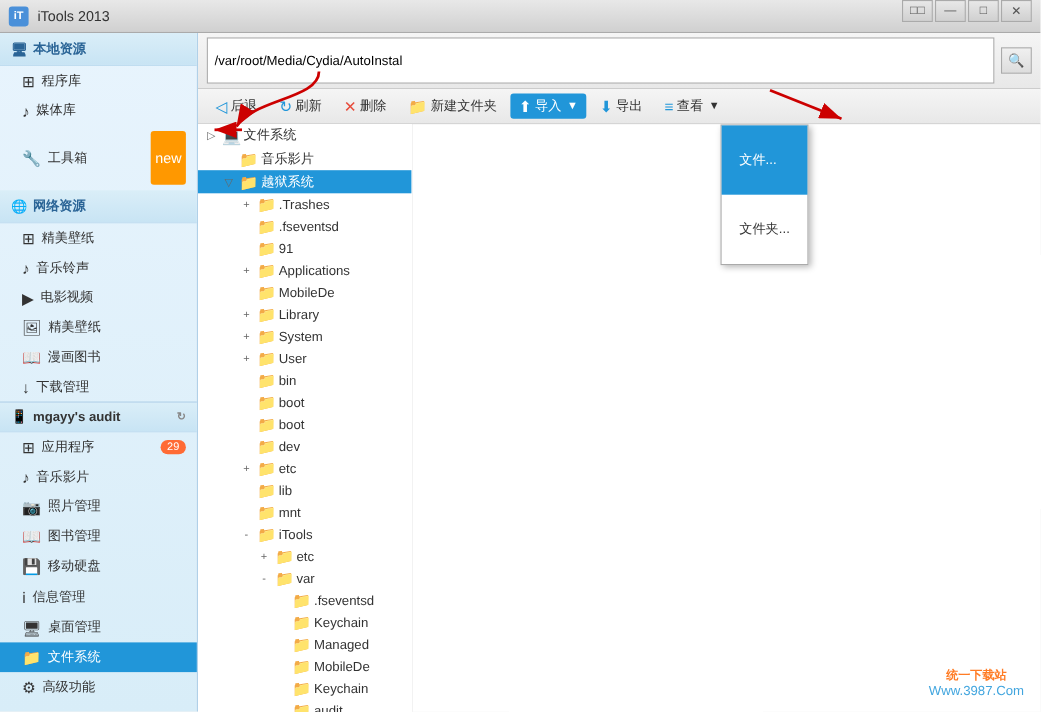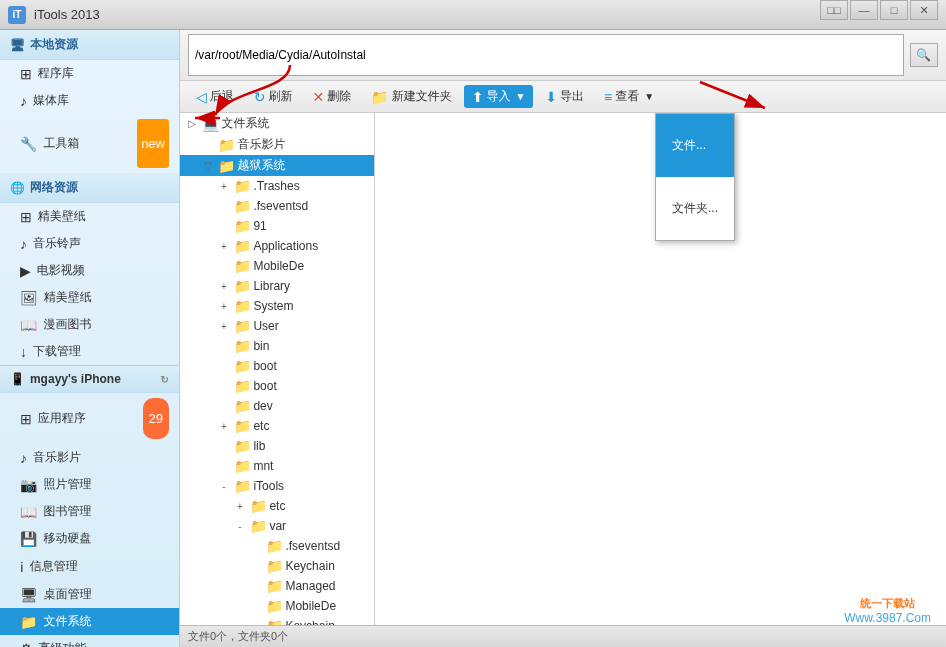--- a/index.html
+++ b/index.html
@@ -58,22 +58,22 @@
     }
     .sidebar-item.active {
       background: #2196d9;
       color: white;
     }
     .sidebar-item-icon { font-size: 14px; }
     .sidebar-badge {
       background: #ff6b35;
       color: white;
       border-radius: 10px;
-      padding: 13px 6px;
-      font-size: 13px;
+      padding: 1px 6px;
+      font-size: 10px;
       margin-left: auto;
     }
     .sidebar-new-badge {
       background: #ff9800;
       color: white;
       border-radius: 3px;
       padding: 17px 4px;
       font-size: 13px;
       margin-left: auto;
     }
@@ -320,21 +320,21 @@
         <span class="sidebar-item-icon">📖</span>
         <span>漫画图书</span>
       </div>
       <div class="sidebar-item">
         <span class="sidebar-item-icon">↓</span>
         <span>下载管理</span>
       </div>
 
       <div class="device-header">
         <span>📱</span>
-        <span>mgayy's iPhone</span>
+        <span>mgayy's audit</span>
         <span style="margin-left:auto; font-size:10px; color:#888;">↻</span>
       </div>
 
       <div class="sidebar-item">
         <span class="sidebar-item-icon">⊞</span>
         <span>应用程序</span>
         <span class="sidebar-badge">29</span>
       </div>
       <div class="sidebar-item">
         <span class="sidebar-item-icon">♪</span>
@@ -562,28 +562,25 @@
               <span>文件...</span>
             </div>
             <div class="dropdown-menu-item">
               <span>文件夹...</span>
             </div>
           </div>
         </div>
 
       </div>
 
-      <div class="status-bar">
-        <span>文件0个，文件夹0个</span>
-      </div>
 
     </div>
   </div>
 
-  <div class="watermark" style="position:absolute; bottom:22px; right:15px; text-align:center;">
+  <div class="watermark" style="position:absolute; bottom:12px; right:15px; text-align:center;">
     <div class="watermark-top" style="color:#ff6600; font-weight:bold; font-size:11px;">统一下载站</div>
     <div class="watermark-bottom" style="color:#2196d9; font-size:12px;">Www.3987.Com</div>
   </div>
 
   <svg style="position:absolute; top:0; left:0; width:946px; height:647px; pointer-events:none; z-index:300;" xmlns="http://www.w3.org/2000/svg">
 
     <defs>
       <marker id="arrowhead" markerWidth="8" markerHeight="6" refX="8" refY="3" orient="auto">
         <polygon points="0 0, 8 3, 0 6" fill="#cc0000"></polygon>
       </marker>

